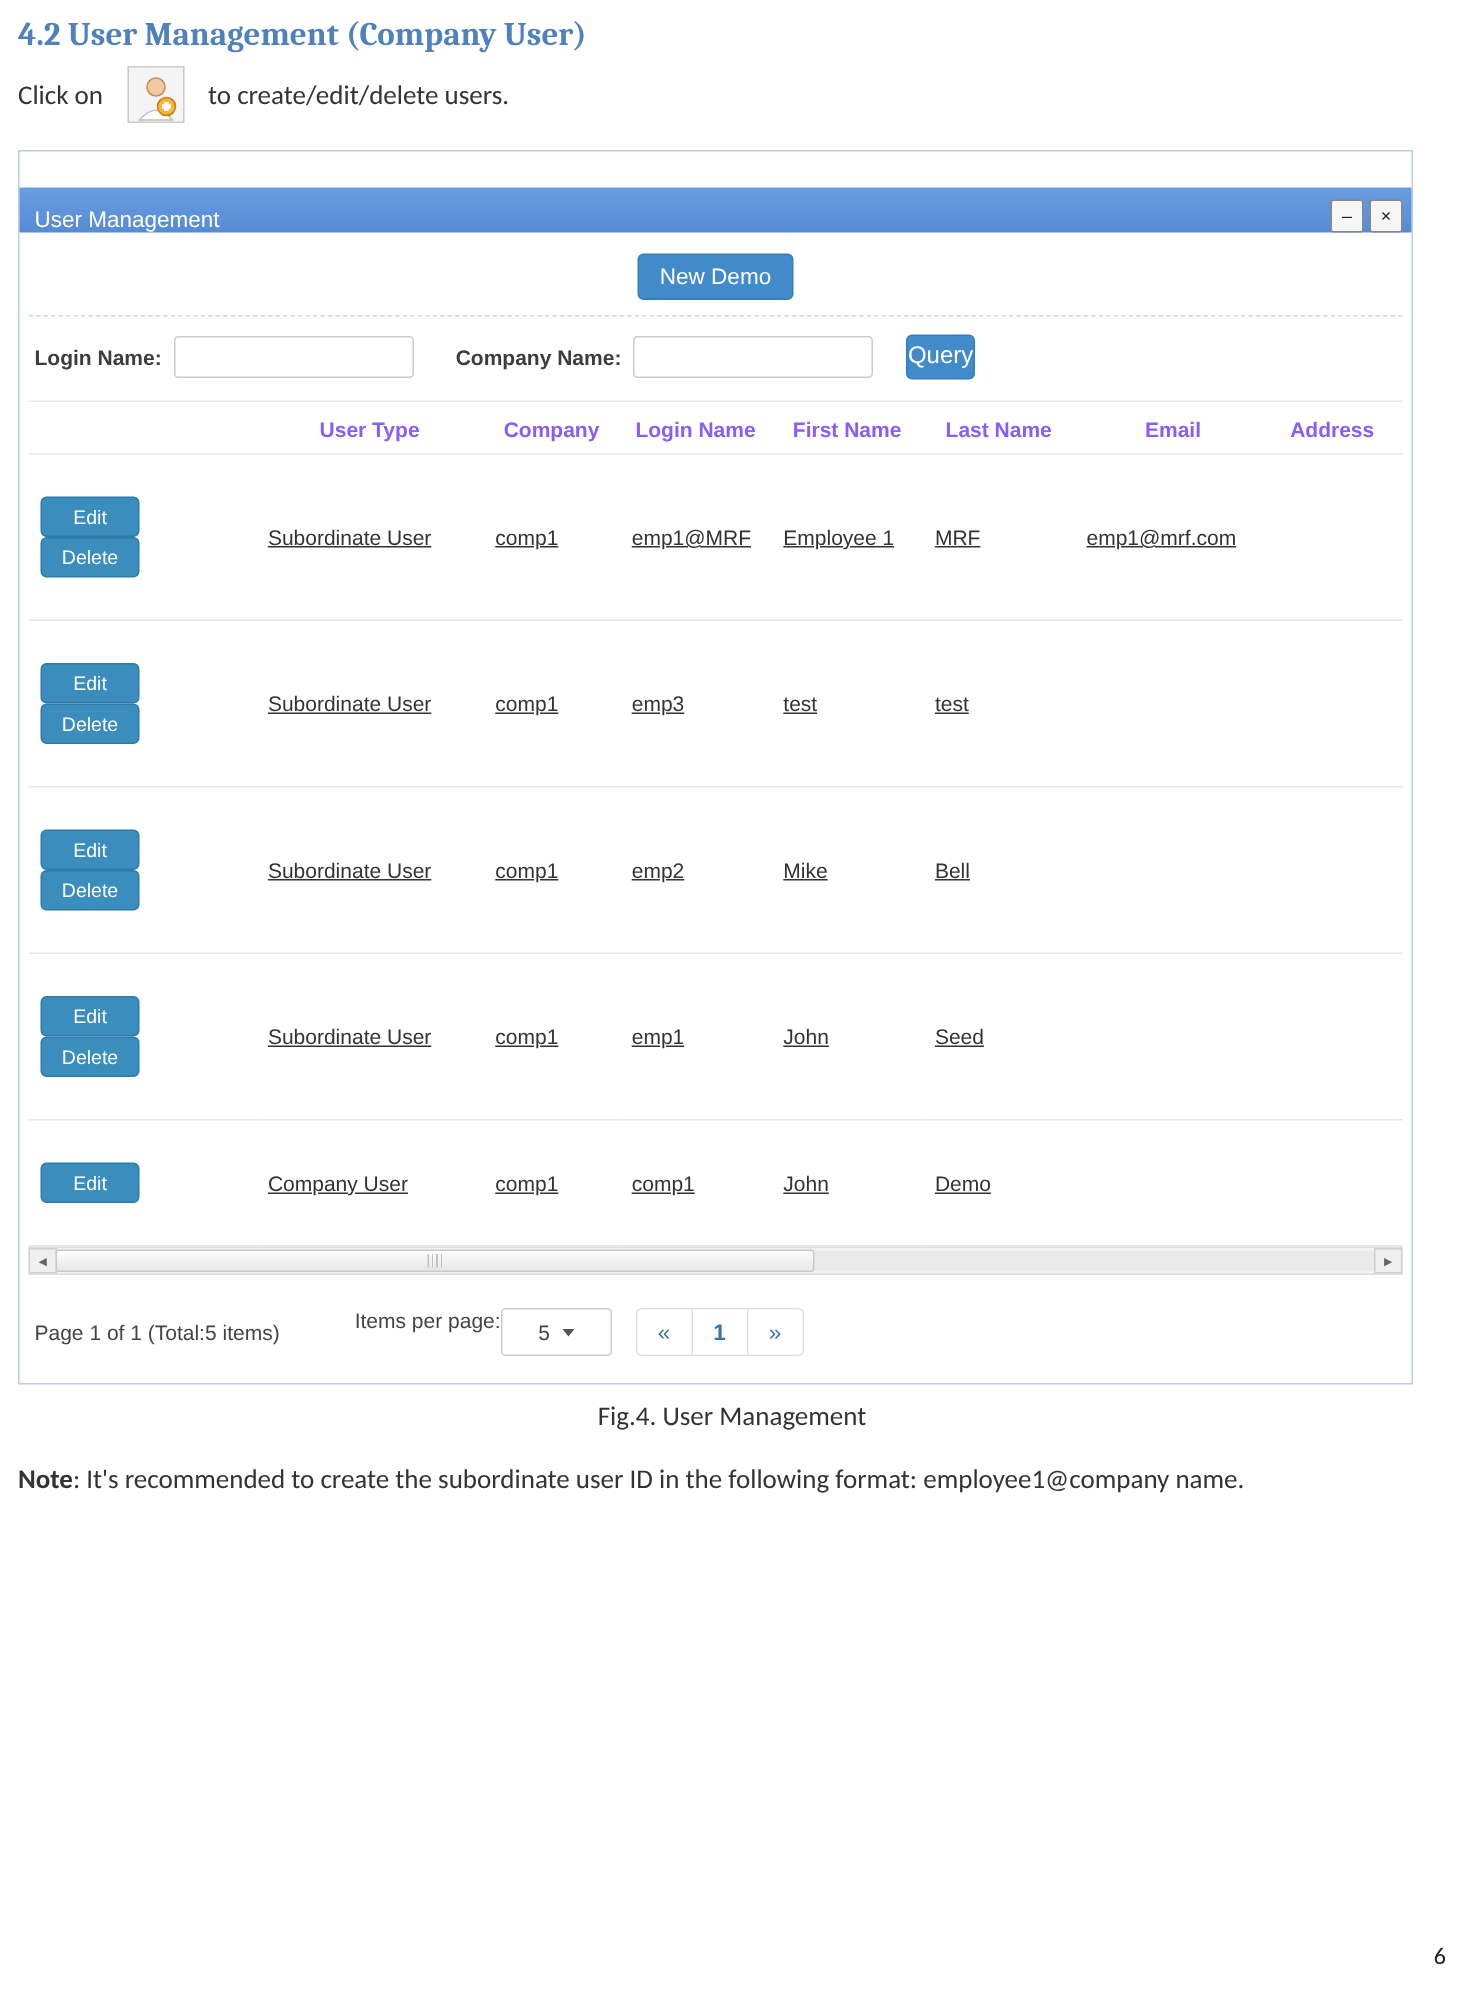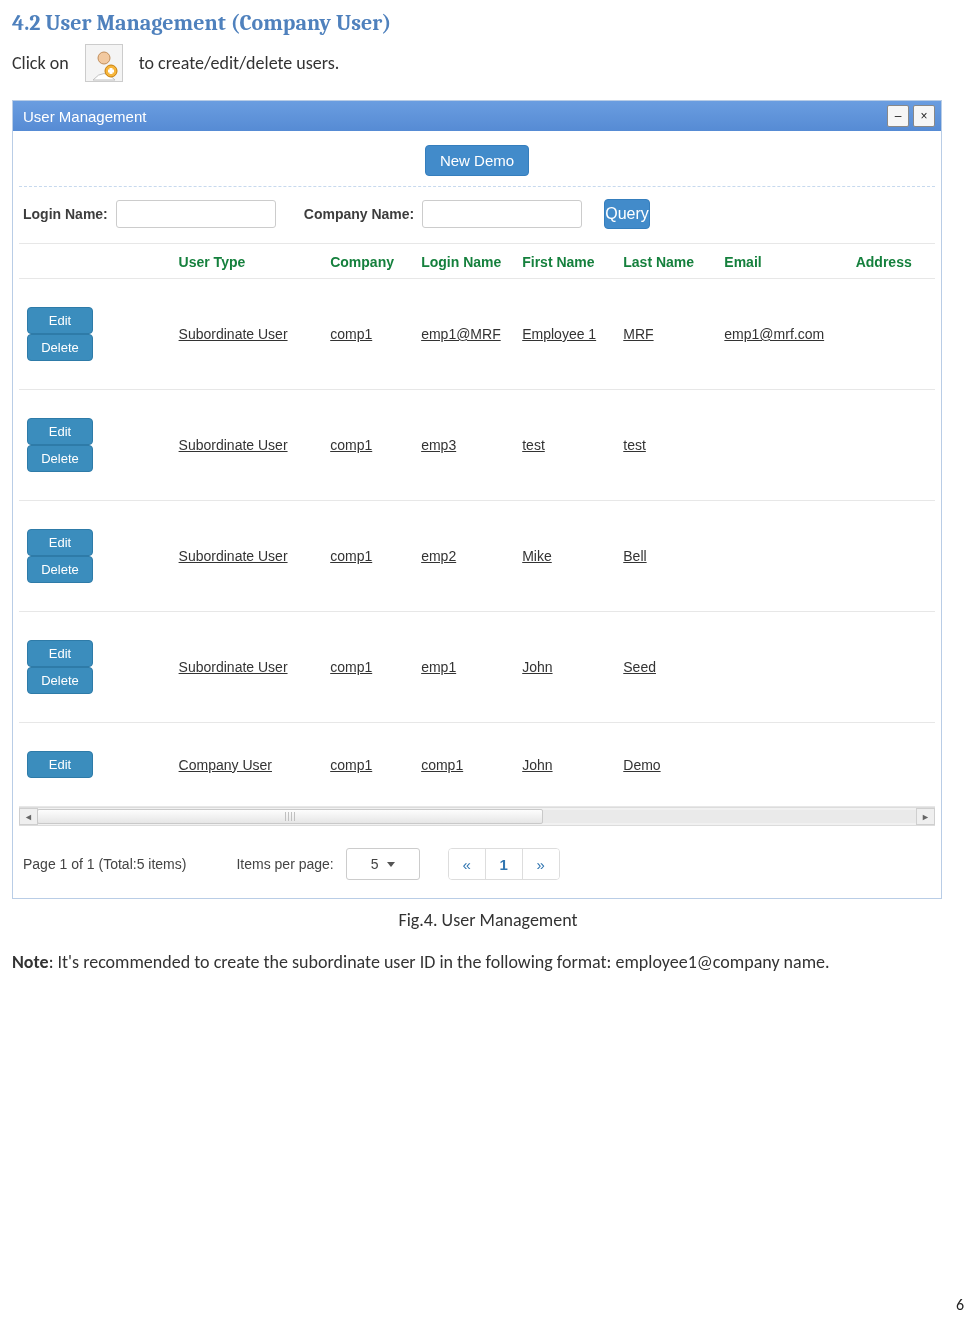--- a/index.html
+++ b/index.html
@@ -59,25 +59,26 @@
     font-family:"Helvetica Neue",Helvetica,Arial,sans-serif;
     font-size:14px;
     color:#333;
     position:relative;
     background:#fff;
   }
   .panel-header{
     background:linear-gradient(#6a9de0,#568bd4);
     color:#fff;
     display:flex;
-    align-items:center;
+    align-items:flex-end;
     justify-content:space-between;
     height:30px;
     padding:0 6px 0 10px;
     font-size:15px;
+    margin-top:24px;
   }
   .panel-title{white-space:nowrap;}
   .panel-controls{display:flex;gap:4px;}
   .win-btn{
     width:20px;height:20px;
     background:#f6f6f6;
     border:1px solid #888;
     display:flex;align-items:center;justify-content:center;
     font-size:12px;line-height:1;
     color:#222; cursor:pointer;
@@ -136,25 +137,25 @@
     border-top:1px solid var(--row-border);
     margin-top:2px;
   }
   table.user-table{
     width:950px; 
     border-collapse:collapse;
     table-layout:fixed;
     font-size:14px;
   }
   table.user-table th{
-    text-align:left;
+    text-align:center;
     font-weight:bold;
     padding:10px 8px 8px;
     border-bottom:1px solid var(--row-border);
-    color:#15803d;
+    color:#8b5cf6;
     white-space:nowrap;
   }
   table.user-table td{
     padding:28px 8px;
     border-bottom:1px solid var(--row-border);
     vertical-align:middle;
     color:#333;
     text-decoration:underline;
   }
   .col-actions{width:150px;}
@@ -219,21 +220,21 @@
   
   .pager{
     display:flex;
     align-items:center;
     gap:20px;
     padding:22px 4px 6px;
     color:#444;
     font-size:14px;
   }
   .pager .summary b{font-weight:normal;}
-  .pager .perpage-wrap{display:flex;align-items:center;gap:12px; margin-left:30px;}
+  .pager .perpage-wrap{display:flex;align-items:flex-start;margin-left:30px;}
   .perpage-select{
     width:60px;height:30px;
     border:1px solid #ccc;border-radius:3px;
     display:flex;align-items:center;justify-content:center;
     gap:8px; padding:0 6px;
     cursor:pointer; background:#fff;
   }
   .caret{
     display:inline-block;width:0;height:0;
     border-left:4px solid transparent;

